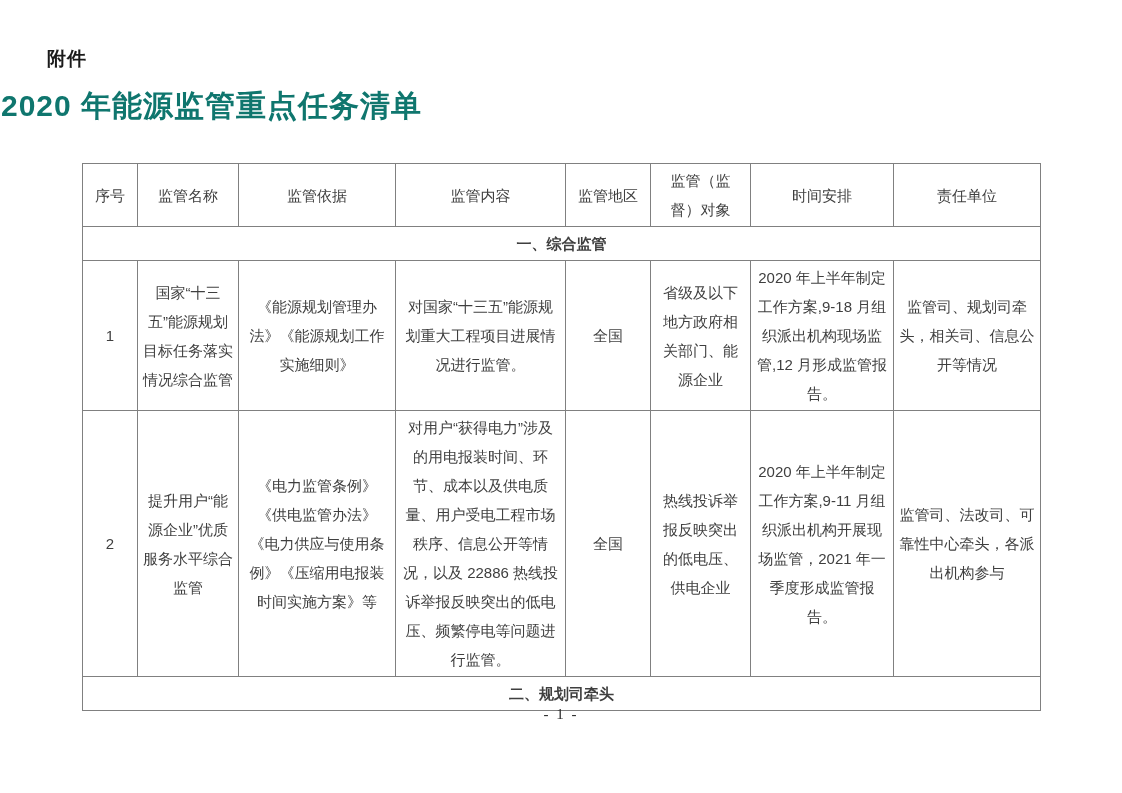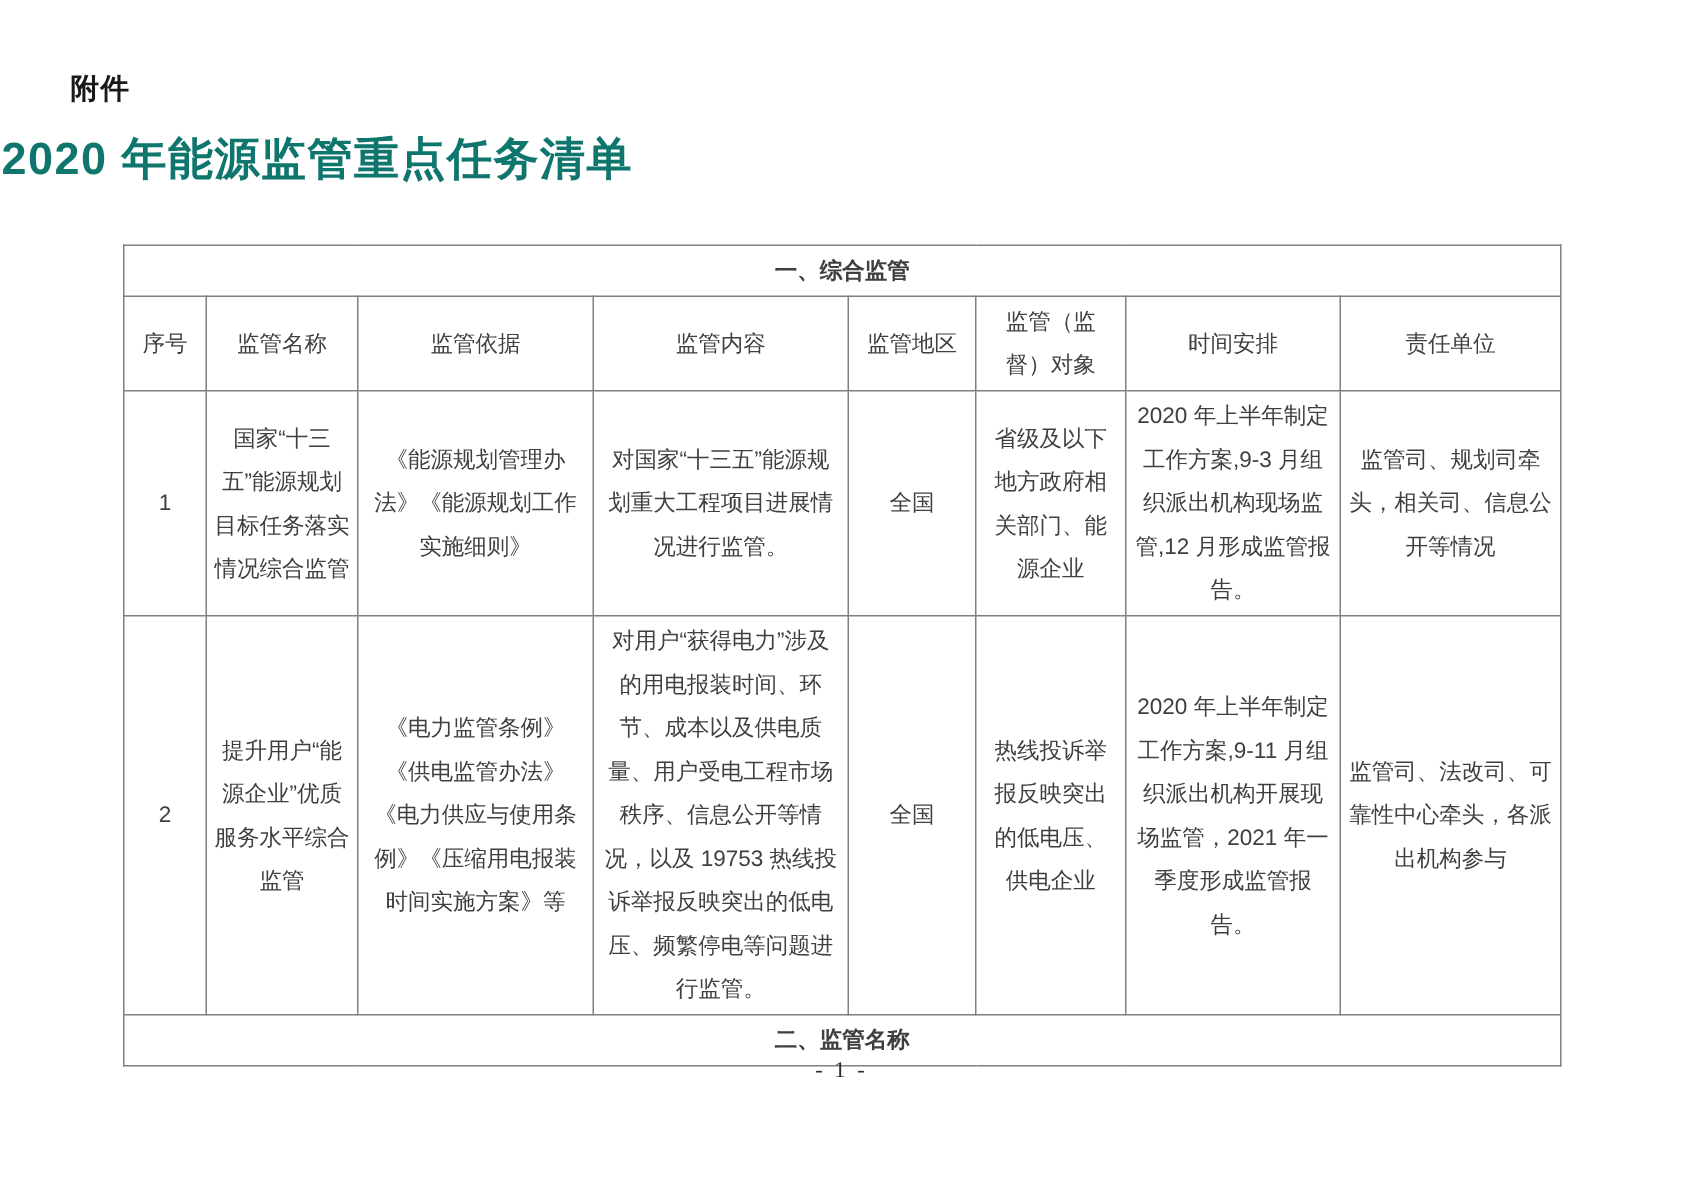--- a/index.html
+++ b/index.html
@@ -83,54 +83,54 @@
       <col style="width:55px">
       <col style="width:101px">
       <col style="width:157px">
       <col style="width:170px">
       <col style="width:85px">
       <col style="width:100px">
       <col style="width:143px">
       <col style="width:147px">
     </colgroup>
     <tbody>
-      <tr style="height:30px">
-        <td colspan="8" class="section-cell">一、综合监管</td>
-      </tr>
       <tr style="height:57px">
         <td>序号</td>
         <td>监管名称</td>
         <td>监管依据</td>
         <td>监管内容</td>
         <td>监管地区</td>
         <td>监管（监督）对象</td>
         <td>时间安排</td>
         <td>责任单位</td>
       </tr>
+      <tr style="height:30px">
+        <td colspan="8" class="section-cell">一、综合监管</td>
+      </tr>
       <tr style="height:146px">
         <td>1</td>
         <td>国家“十三五”能源规划目标任务落实情况综合监管</td>
         <td>《能源规划管理办法》《能源规划工作实施细则》</td>
         <td>对国家“十三五”能源规划重大工程项目进展情况进行监管。</td>
         <td>全国</td>
         <td>省级及以下地方政府相关部门、能源企业</td>
-        <td>2020 年上半年制定工作方案,9-3 月组织派出机构现场监管,12 月形成监管报告。</td>
+        <td>2020 年上半年制定工作方案,9-18 月组织派出机构现场监管,12 月形成监管报告。</td>
         <td>监管司、规划司牵头，相关司、信息公开等情况</td>
       </tr>
       <tr style="height:266px">
         <td>2</td>
         <td>提升用户“能源企业”优质服务水平综合监管</td>
         <td>《电力监管条例》《供电监管办法》《电力供应与使用条例》《压缩用电报装时间实施方案》等</td>
-        <td>对用户“获得电力”涉及的用电报装时间、环节、成本以及供电质量、用户受电工程市场秩序、信息公开等情况，以及 19753 热线投诉举报反映突出的低电压、频繁停电等问题进行监管。</td>
+        <td>对用户“获得电力”涉及的用电报装时间、环节、成本以及供电质量、用户受电工程市场秩序、信息公开等情况，以及 22886 热线投诉举报反映突出的低电压、频繁停电等问题进行监管。</td>
         <td>全国</td>
         <td>热线投诉举报反映突出的低电压、供电企业</td>
         <td>2020 年上半年制定工作方案,9-11 月组织派出机构开展现场监管，2021 年一季度形成监管报告。</td>
         <td>监管司、法改司、可靠性中心牵头，各派出机构参与</td>
       </tr>
       <tr style="height:28px">
-        <td colspan="8" class="section-cell">二、监管名称</td>
+        <td colspan="8" class="section-cell">二、规划司牵头</td>
       </tr>
     </tbody>
   </table>
 
   <div class="page-number">- 1 -</div>
 
 </div>
 
 </body></html>

